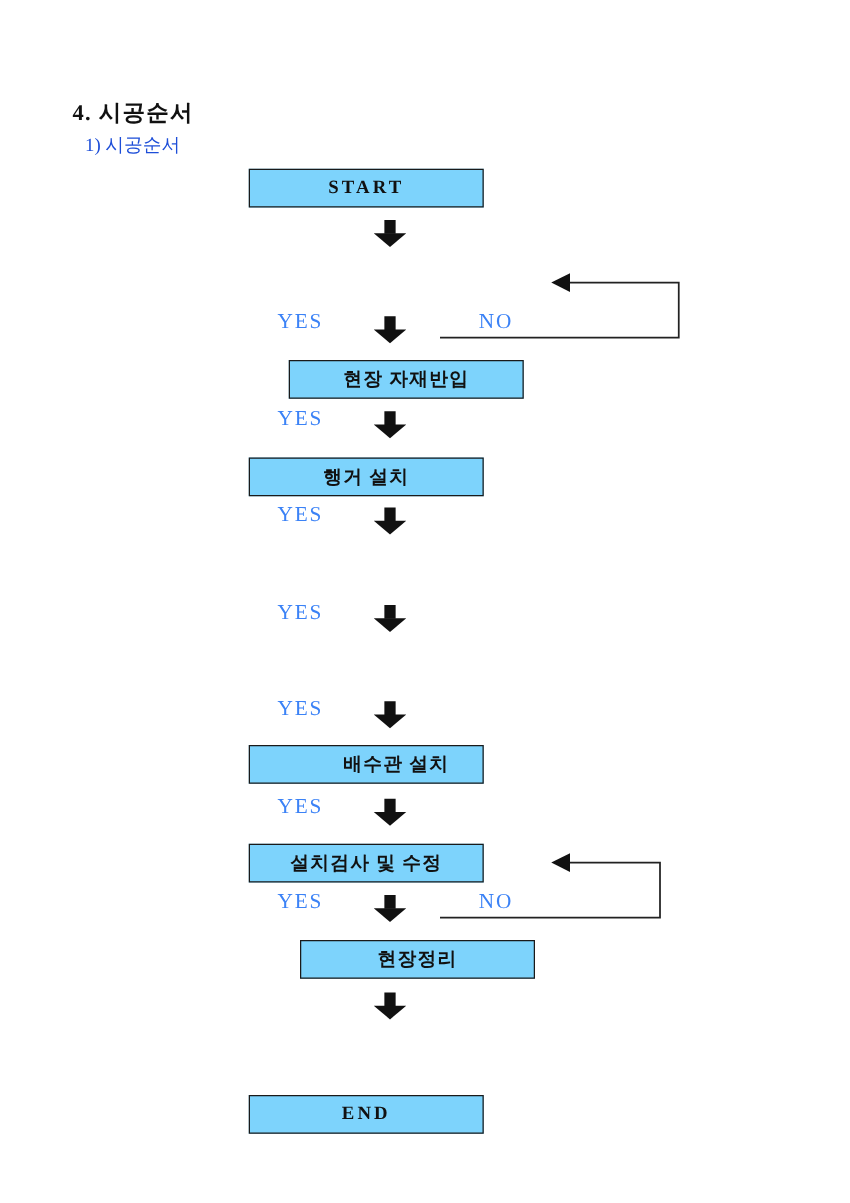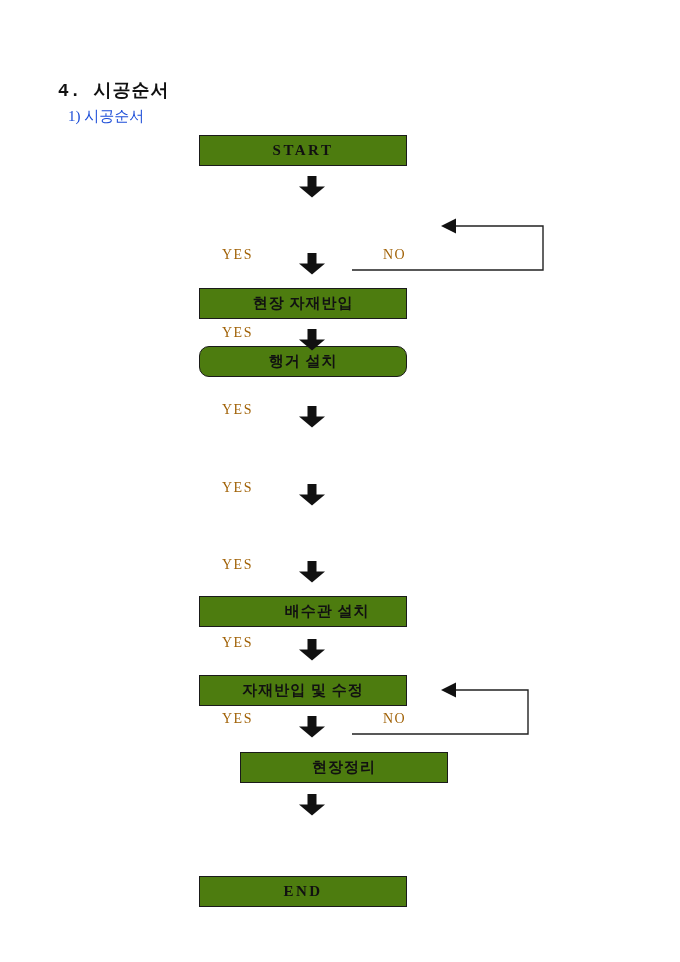--- a/index.html
+++ b/index.html
@@ -17,52 +17,51 @@
   }
   .doc-title {
     position: absolute;
     left: 58px;
     top: 78px;
     font-size: 18px;
     font-weight: bold;
     color: #111;
     letter-spacing: 1px;
     white-space: nowrap;
-    font-family: Liberation Mono, monospace;
   }
   .doc-subtitle {
     position: absolute;
     left: 68px;
     top: 107px;
     font-size: 15px;
     color: #1d4ed8;
     white-space: nowrap;
   }
   .fbox {
     position: absolute;
     left: 199px;
-    width: 208px;
+    width: 188px;
     height: 31px;
     box-sizing: border-box;
     border: 1.5px solid #1a1a1a;
-    background: #4d7c0f;
+    background: #7dd3fc;
     display: flex;
     align-items: center;
     justify-content: center;
     font-size: 15px;
     font-weight: bold;
     color: #111;
     letter-spacing: 1px;
     white-space: nowrap;
   }
   .fbox.caps { letter-spacing: 2.5px; }
   .branch-label {
     position: absolute;
-    font-size: 14px;
-    color: #a16207;
+    font-size: 17px;
+    color: #3b82f6;
     letter-spacing: 1.5px;
     white-space: nowrap;
   }
   .overlay-svg {
     position: absolute;
     left: 0;
     top: 0;
     pointer-events: none;
   }
 </style>
@@ -70,31 +69,31 @@
 <body>
 
 <div class="page">
 
   <div class="doc-title">4. 시공순서</div>
   <div class="doc-subtitle">1) 시공순서</div>
 
   <div class="fbox caps" style="top:135px;">
       <span>START</span>
     </div>
-  <div class="fbox" style="top:288px;">
+  <div class="fbox" style="top:288px;margin-left:32px;">
       <span>현장 자재반입</span>
     </div>
-  <div class="fbox" style="top:346px;border-radius:10px;">
+  <div class="fbox" style="top:366px;">
       <span>행거 설치</span>
     </div>
   <div class="fbox" style="top:596px;padding-left:48px;">
       <span>배수관 설치</span>
     </div>
   <div class="fbox" style="top:675px;">
-      <span>자재반입 및 수정</span>
+      <span>설치검사 및 수정</span>
     </div>
   <div class="fbox" style="top:752px;margin-left:41px;">
       <span>현장정리</span>
     </div>
   <div class="fbox caps" style="top:876px;">
       <span>END</span>
     </div>
 
   <div class="branch-label" style="left:222px; top:247px;">YES</div>
   <div class="branch-label" style="left:222px; top:325px;">YES</div>

